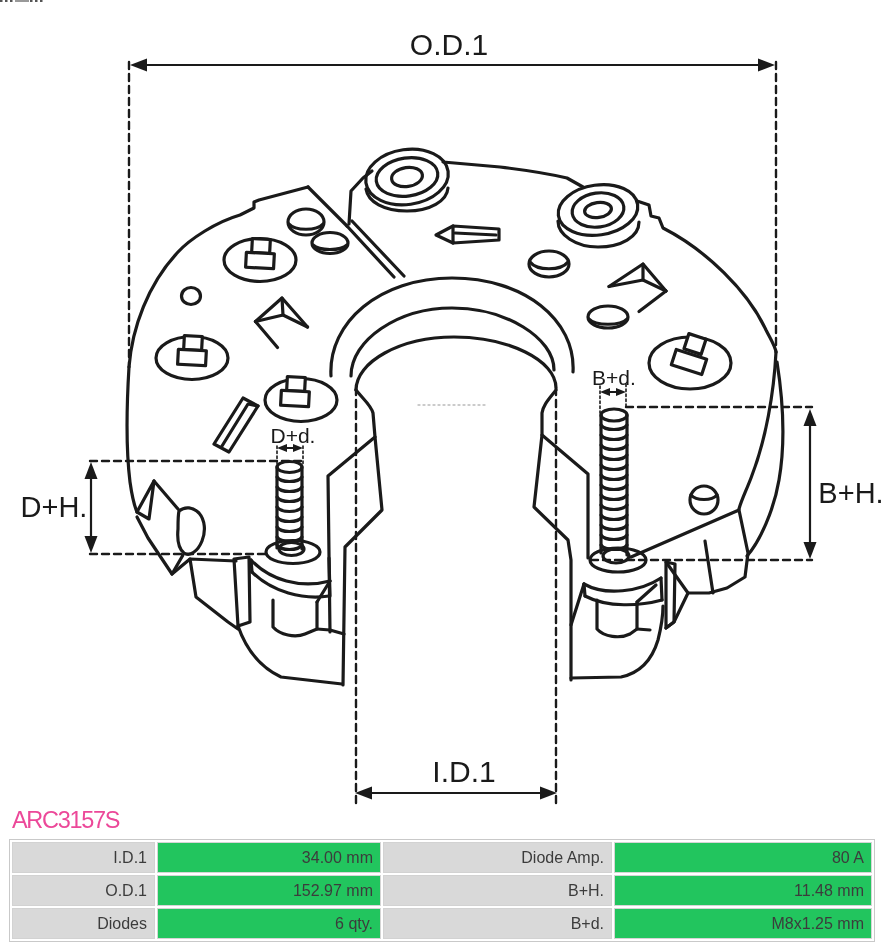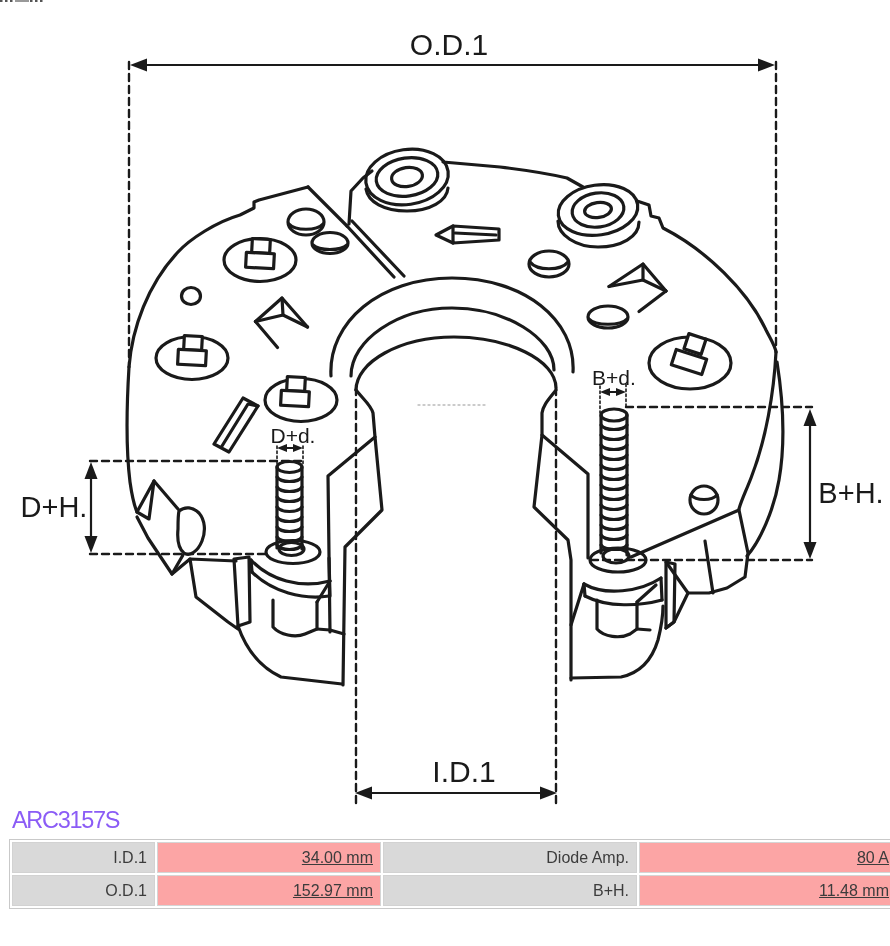--- a/index.html
+++ b/index.html
@@ -1,26 +1,26 @@
 <!DOCTYPE html>
 <html><head>
 <meta charset="utf-8">
 <style>
 html,body{margin:0;padding:0;background:#fff;width:890px;height:946px;overflow:hidden;
   font-family:"Liberation Sans",sans-serif;}
 #page{position:relative;width:890px;height:946px;padding-left:21px;}
 #draw{position:absolute;left:0;top:0;}
-#code{position:absolute;left:12px;top:807px;font-size:23.5px;letter-spacing:-1.3px;color:#8b5cf6;}
+#code{position:absolute;left:12px;top:807px;font-size:23.5px;letter-spacing:-1.3px;color:#ec4899;}
 #tblwrap{position:absolute;left:9px;top:839px;width:866px;}
 table{border-collapse:separate;border-spacing:2px;border:1px solid #c9c9c9;table-layout:fixed;width:866px;}
 td{height:31px;font-size:16px;color:#3c3c3c;text-align:right;padding:0 7px 0 0;
    border:1px solid #d5d5d5;white-space:nowrap;box-sizing:border-box;}
 td.g{background:#d9d9d9;border:1px solid #d2d2d2;}
-td.w{background:#fca5a5;text-decoration:underline;}
-td.c1{width:143px;} td.c2{width:224px;} td.c3{width:254px;} td.c4{width:258px;}
+td.w{background:#22c55e;}
+td.c1{width:143px;} td.c2{width:224px;} td.c3{width:229px;} td.c4{width:258px;}
 </style>
 </head>
 <body>
 <div id="page">
 <svg id="draw" width="890" height="810" viewBox="0 0 890 810" fill="none" stroke="#1a1a1a" stroke-width="3.2" stroke-linejoin="round" stroke-linecap="round">
 
 <g stroke="none" fill="#555">
 <rect x="0" y="0" width="2.5" height="2"></rect>
         <rect x="5" y="0" width="2.5" height="2"></rect>
         <rect x="10" y="0" width="2.5" height="2"></rect>
@@ -272,16 +272,22 @@
             <td class="w c2">34.00 mm</td>
             <td class="g c3">Diode Amp.</td>
             <td class="w c4">80 A</td>
           </tr>
 <tr>
             <td class="g c1">O.D.1</td>
             <td class="w c2">152.97 mm</td>
             <td class="g c3">B+H.</td>
             <td class="w c4">11.48 mm</td>
           </tr>
+<tr>
+            <td class="g c1">Diodes</td>
+            <td class="w c2">6 qty.</td>
+            <td class="g c3">B+d.</td>
+            <td class="w c4">M8x1.25 mm</td>
+          </tr>
 </tbody>
       </table>
 </div>
 </div>
 
 </body></html>

